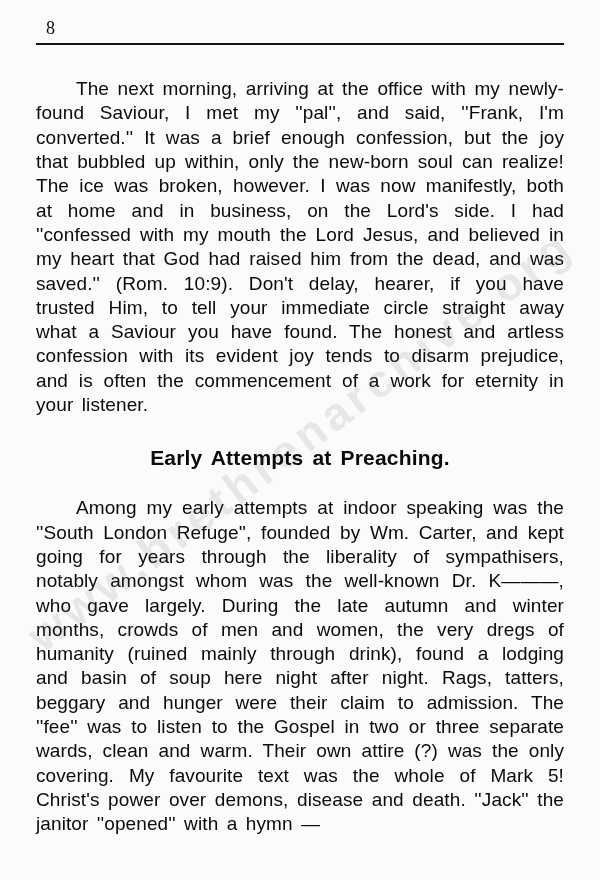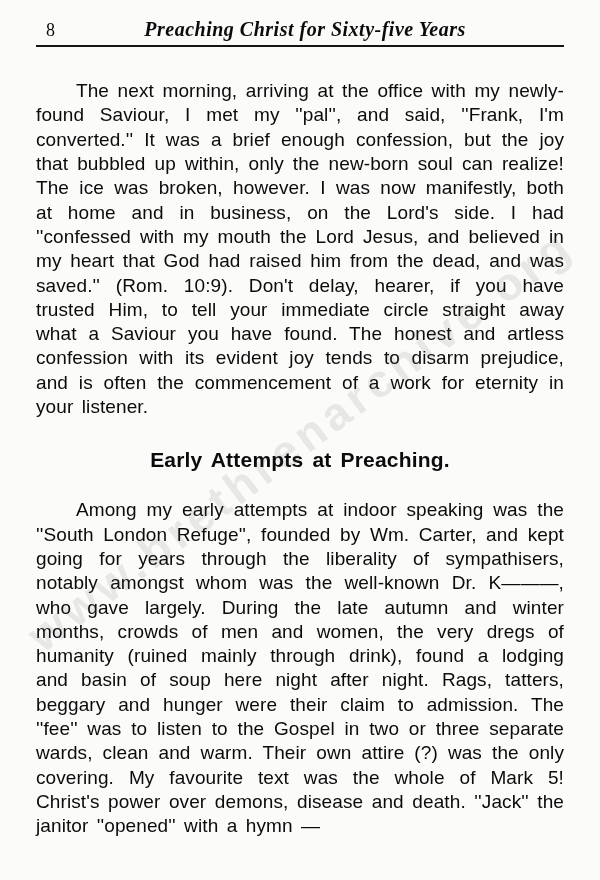--- a/index.html
+++ b/index.html
@@ -90,21 +90,20 @@
 </style>
 </head>
 <body>
 
 <div class="page">
 
   <div class="watermark">www.brethrenarchive.org</div>
 
   <header class="page-header">
     <span class="page-num">8</span>
-    <span class="running-title">Preaching Christ for Sixty-five Years</span>
   </header>
 
   <hr class="header-rule">
 
   <main class="page-body">
 
     <p class="body-text para-1">The next morning, arriving at the office with my newly-found Saviour, I met my ''pal'', and said, ''Frank, I'm converted.''  It was a brief enough confession, but the joy that bubbled up within, only the new-born soul can realize!  The ice was broken, however. I was now manifestly, both at home and in business, on the Lord's side.  I had ''confessed with my mouth the Lord Jesus, and believed in my heart that God had raised him from the dead, and was saved.'' (Rom. 10:9).  Don't delay, hearer, if you have trusted Him, to tell your immediate circle straight away what a Saviour you have found.  The honest and artless confession with its evident joy tends to disarm prejudice, and is often the commencement of a work for eternity in your listener.</p>
 
     <h2 class="section-heading">Early Attempts at Preaching.</h2>
 

